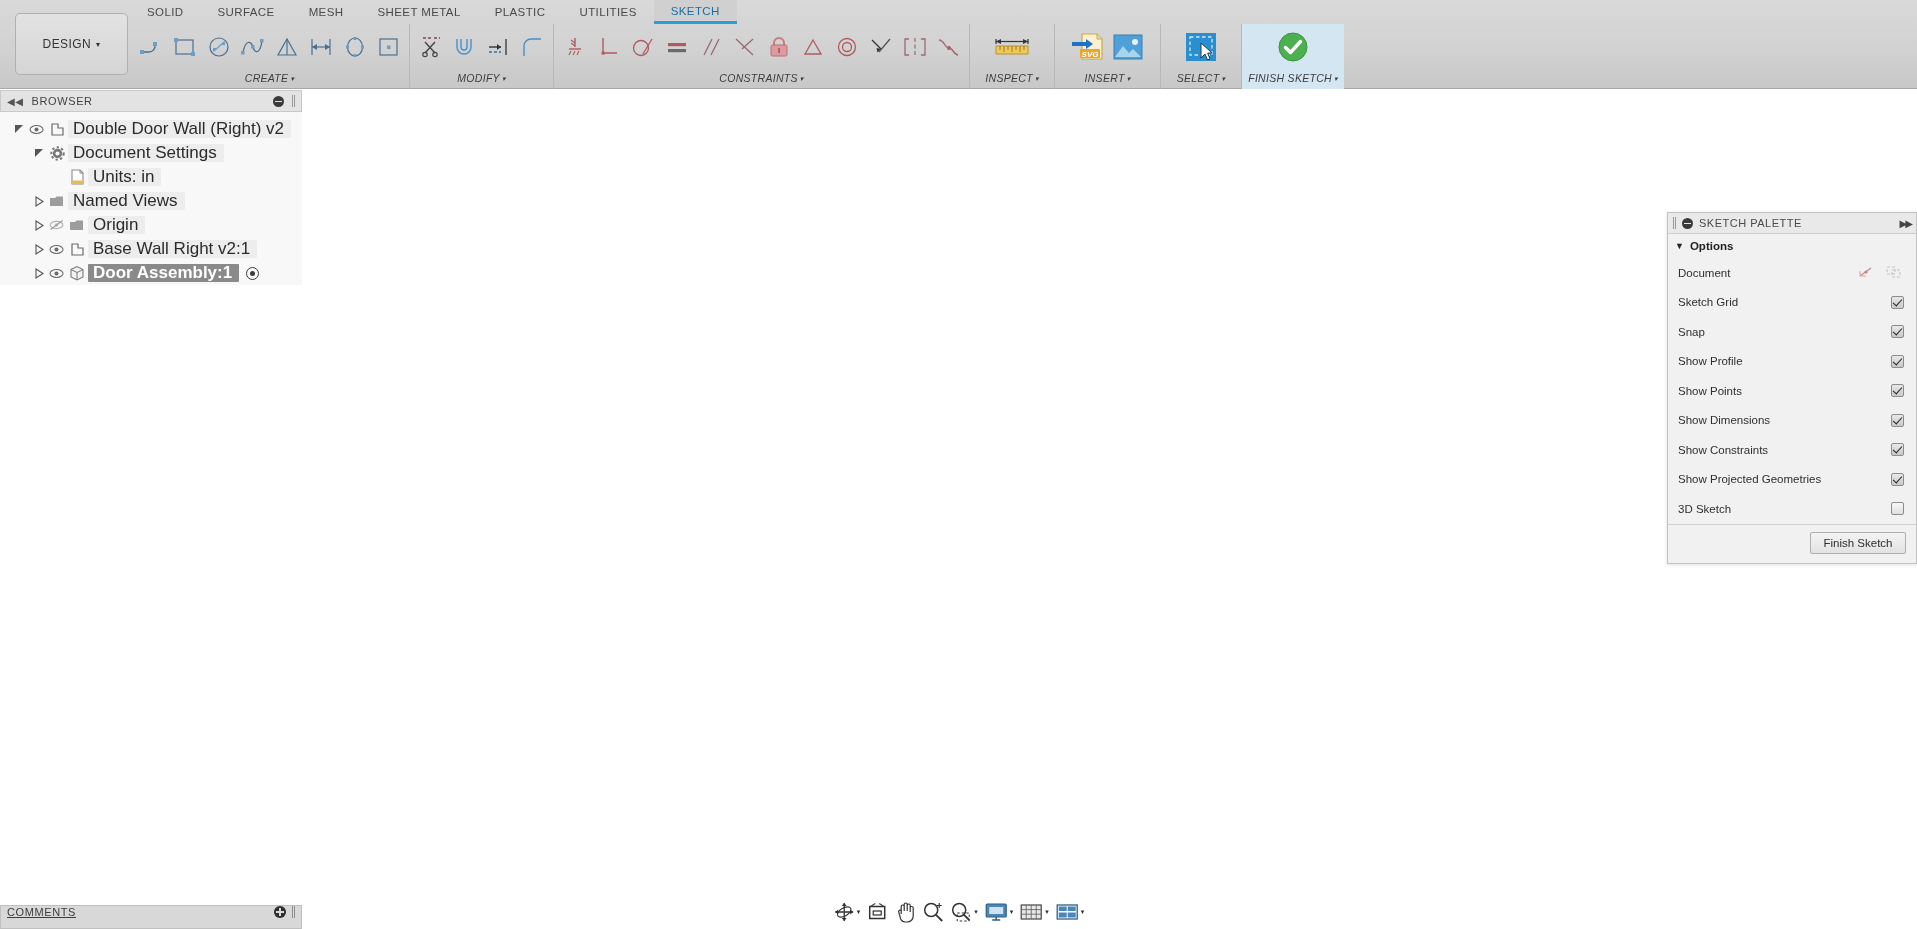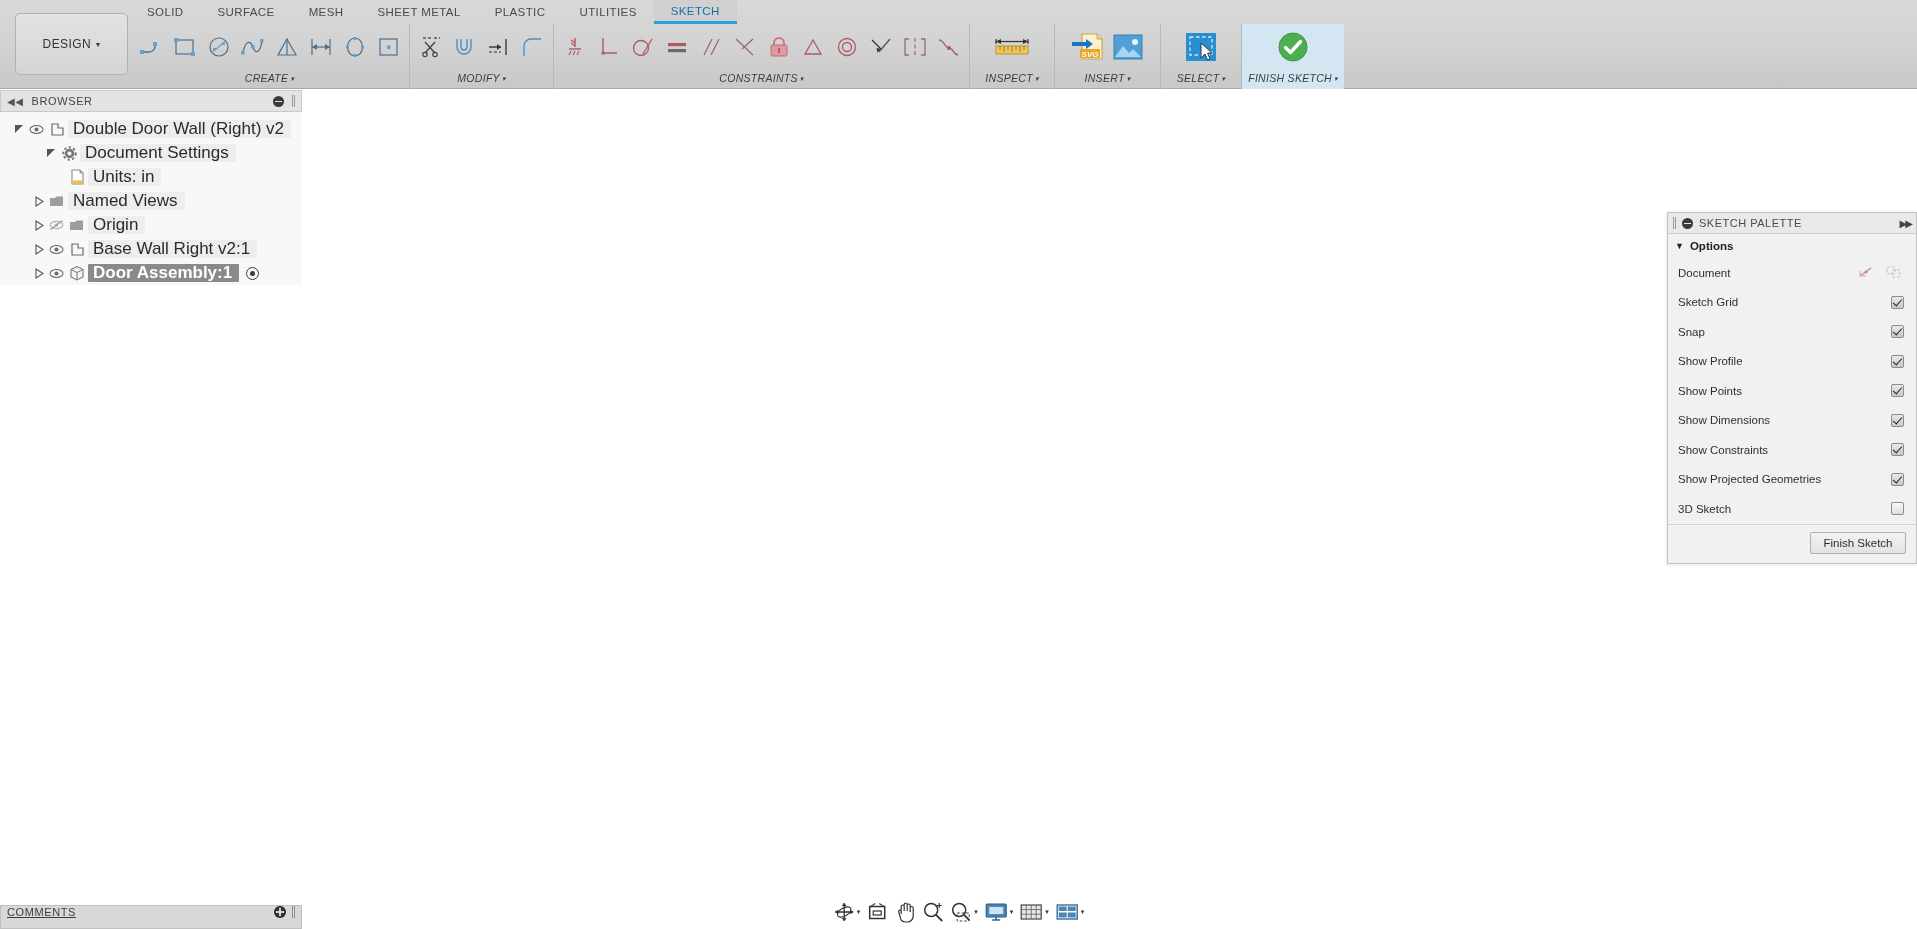--- a/index.html
+++ b/index.html
@@ -630,21 +630,21 @@
             </svg>
           </span>
         <span class="ticon">
             <svg width="15" height="15" viewBox="0 0 15 15">
               <path d="M2 2 L8 2 L8 6 L13 6 L13 13 L2 13 Z" fill="none" stroke="#6a6a6a" stroke-width="1.2"></path>
             </svg>
           </span>
         <span class="lbl">Double Door Wall  (Right) v2</span>
       </div>
 
-      <div class="trow" style="padding-left:44px;">
+      <div class="trow" style="padding-left:32px;">
         <span class="arrow-f">
             <svg width="10" height="10" viewBox="0 0 10 10">
               <path d="M1 1 L9 1 L1 9 Z" fill="#555"></path>
             </svg>
           </span>
         <span class="ticon">
             <svg width="15" height="15" viewBox="0 0 15 15">
               <circle cx="7.5" cy="7.5" r="3.4" fill="none" stroke="#777" stroke-width="2.6"></circle>
               <circle cx="7.5" cy="7.5" r="6.2" fill="none" stroke="#777" stroke-width="2" stroke-dasharray="2.3 2.3"></circle>
             </svg>

